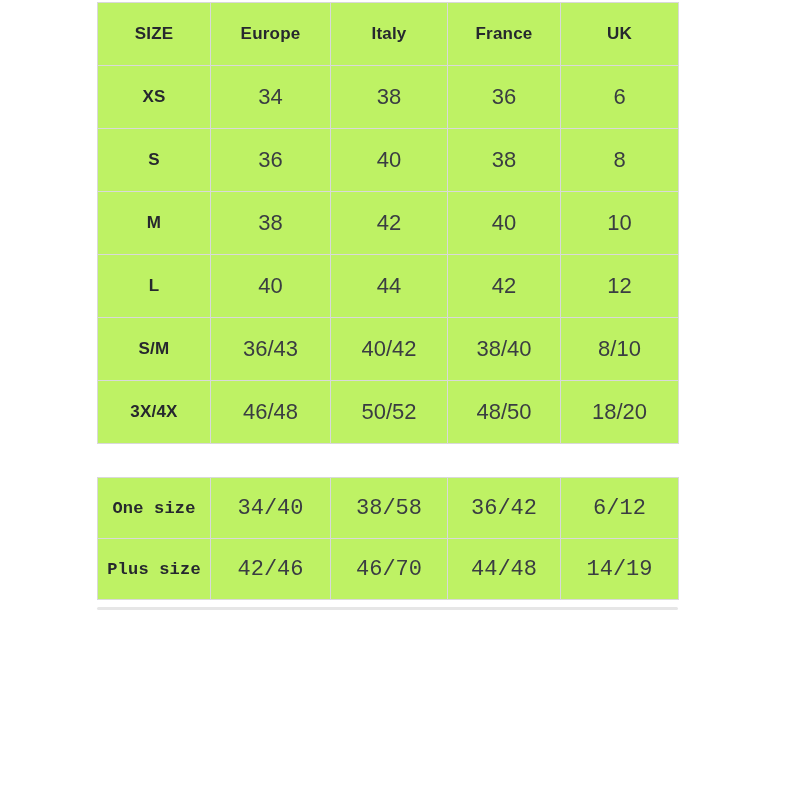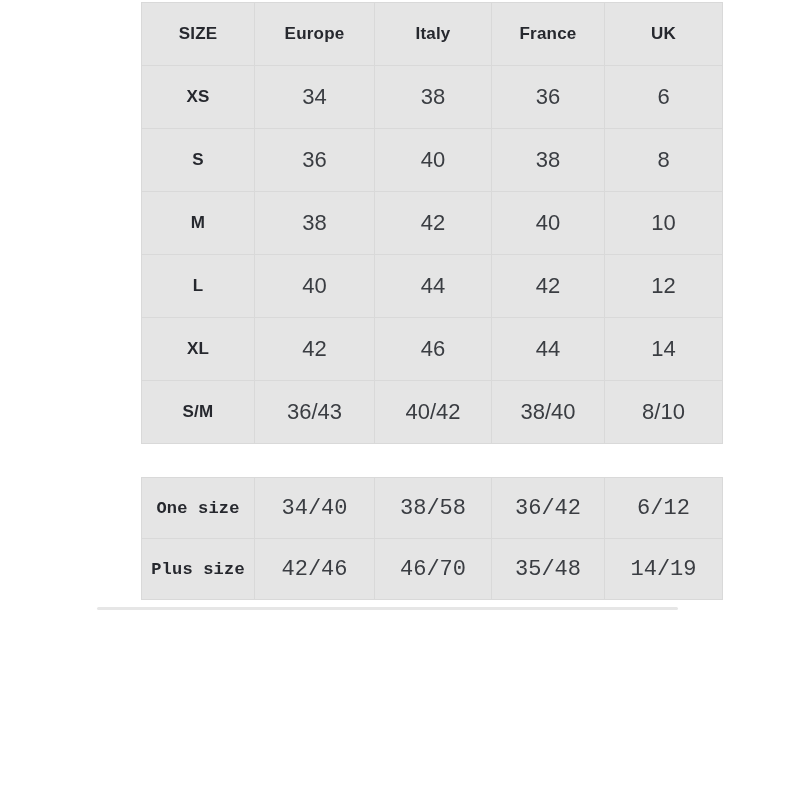--- a/index.html
+++ b/index.html
@@ -12,22 +12,21 @@
     width: 800px;
     height: 800px;
     background: #ffffff;
     box-sizing: border-box;
     padding: 2px 0 0 97px;
   }
   table.size-table {
     border-collapse: collapse;
     table-layout: fixed;
     width: 581px;
-    background: #e5e5e5;
-    margin-left: 44px;
+    background: #bef264;
   }
   table.size-table col.c0 { width: 113px; }
   table.size-table col.c1 { width: 120px; }
   table.size-table col.c2 { width: 117px; }
   table.size-table col.c3 { width: 113px; }
   table.size-table col.c4 { width: 118px; }
   table.size-table th,
   table.size-table td {
     border: 1px solid #d9d9d9;
     text-align: center;
@@ -109,32 +108,32 @@
         <td>10</td>
       </tr>
       <tr>
         <th scope="row">L</th>
         <td>40</td>
         <td>44</td>
         <td>42</td>
         <td>12</td>
       </tr>
       <tr>
-        <th scope="row">XL</th>
-        <td>42</td>
-        <td>46</td>
-        <td>44</td>
-        <td>14</td>
-      </tr>
-      <tr>
         <th scope="row">S/M</th>
         <td>36/43</td>
         <td>40/42</td>
         <td>38/40</td>
         <td>8/10</td>
+      </tr>
+      <tr>
+        <th scope="row">3X/4X</th>
+        <td>46/48</td>
+        <td>50/52</td>
+        <td>48/50</td>
+        <td>18/20</td>
       </tr>
     </tbody>
   </table>
 
   <div class="table-gap"></div>
 
   <table class="size-table second">
     <colgroup>
       <col class="c0">
         <col class="c1">
@@ -147,21 +146,21 @@
         <th scope="row">One size</th>
         <td>34/40</td>
         <td>38/58</td>
         <td>36/42</td>
         <td>6/12</td>
       </tr>
       <tr>
         <th scope="row">Plus size</th>
         <td>42/46</td>
         <td>46/70</td>
-        <td>35/48</td>
+        <td>44/48</td>
         <td>14/19</td>
       </tr>
     </tbody>
   </table>
 
   <div class="hscroll-track"></div>
 
 </div>
 
 </body></html>

